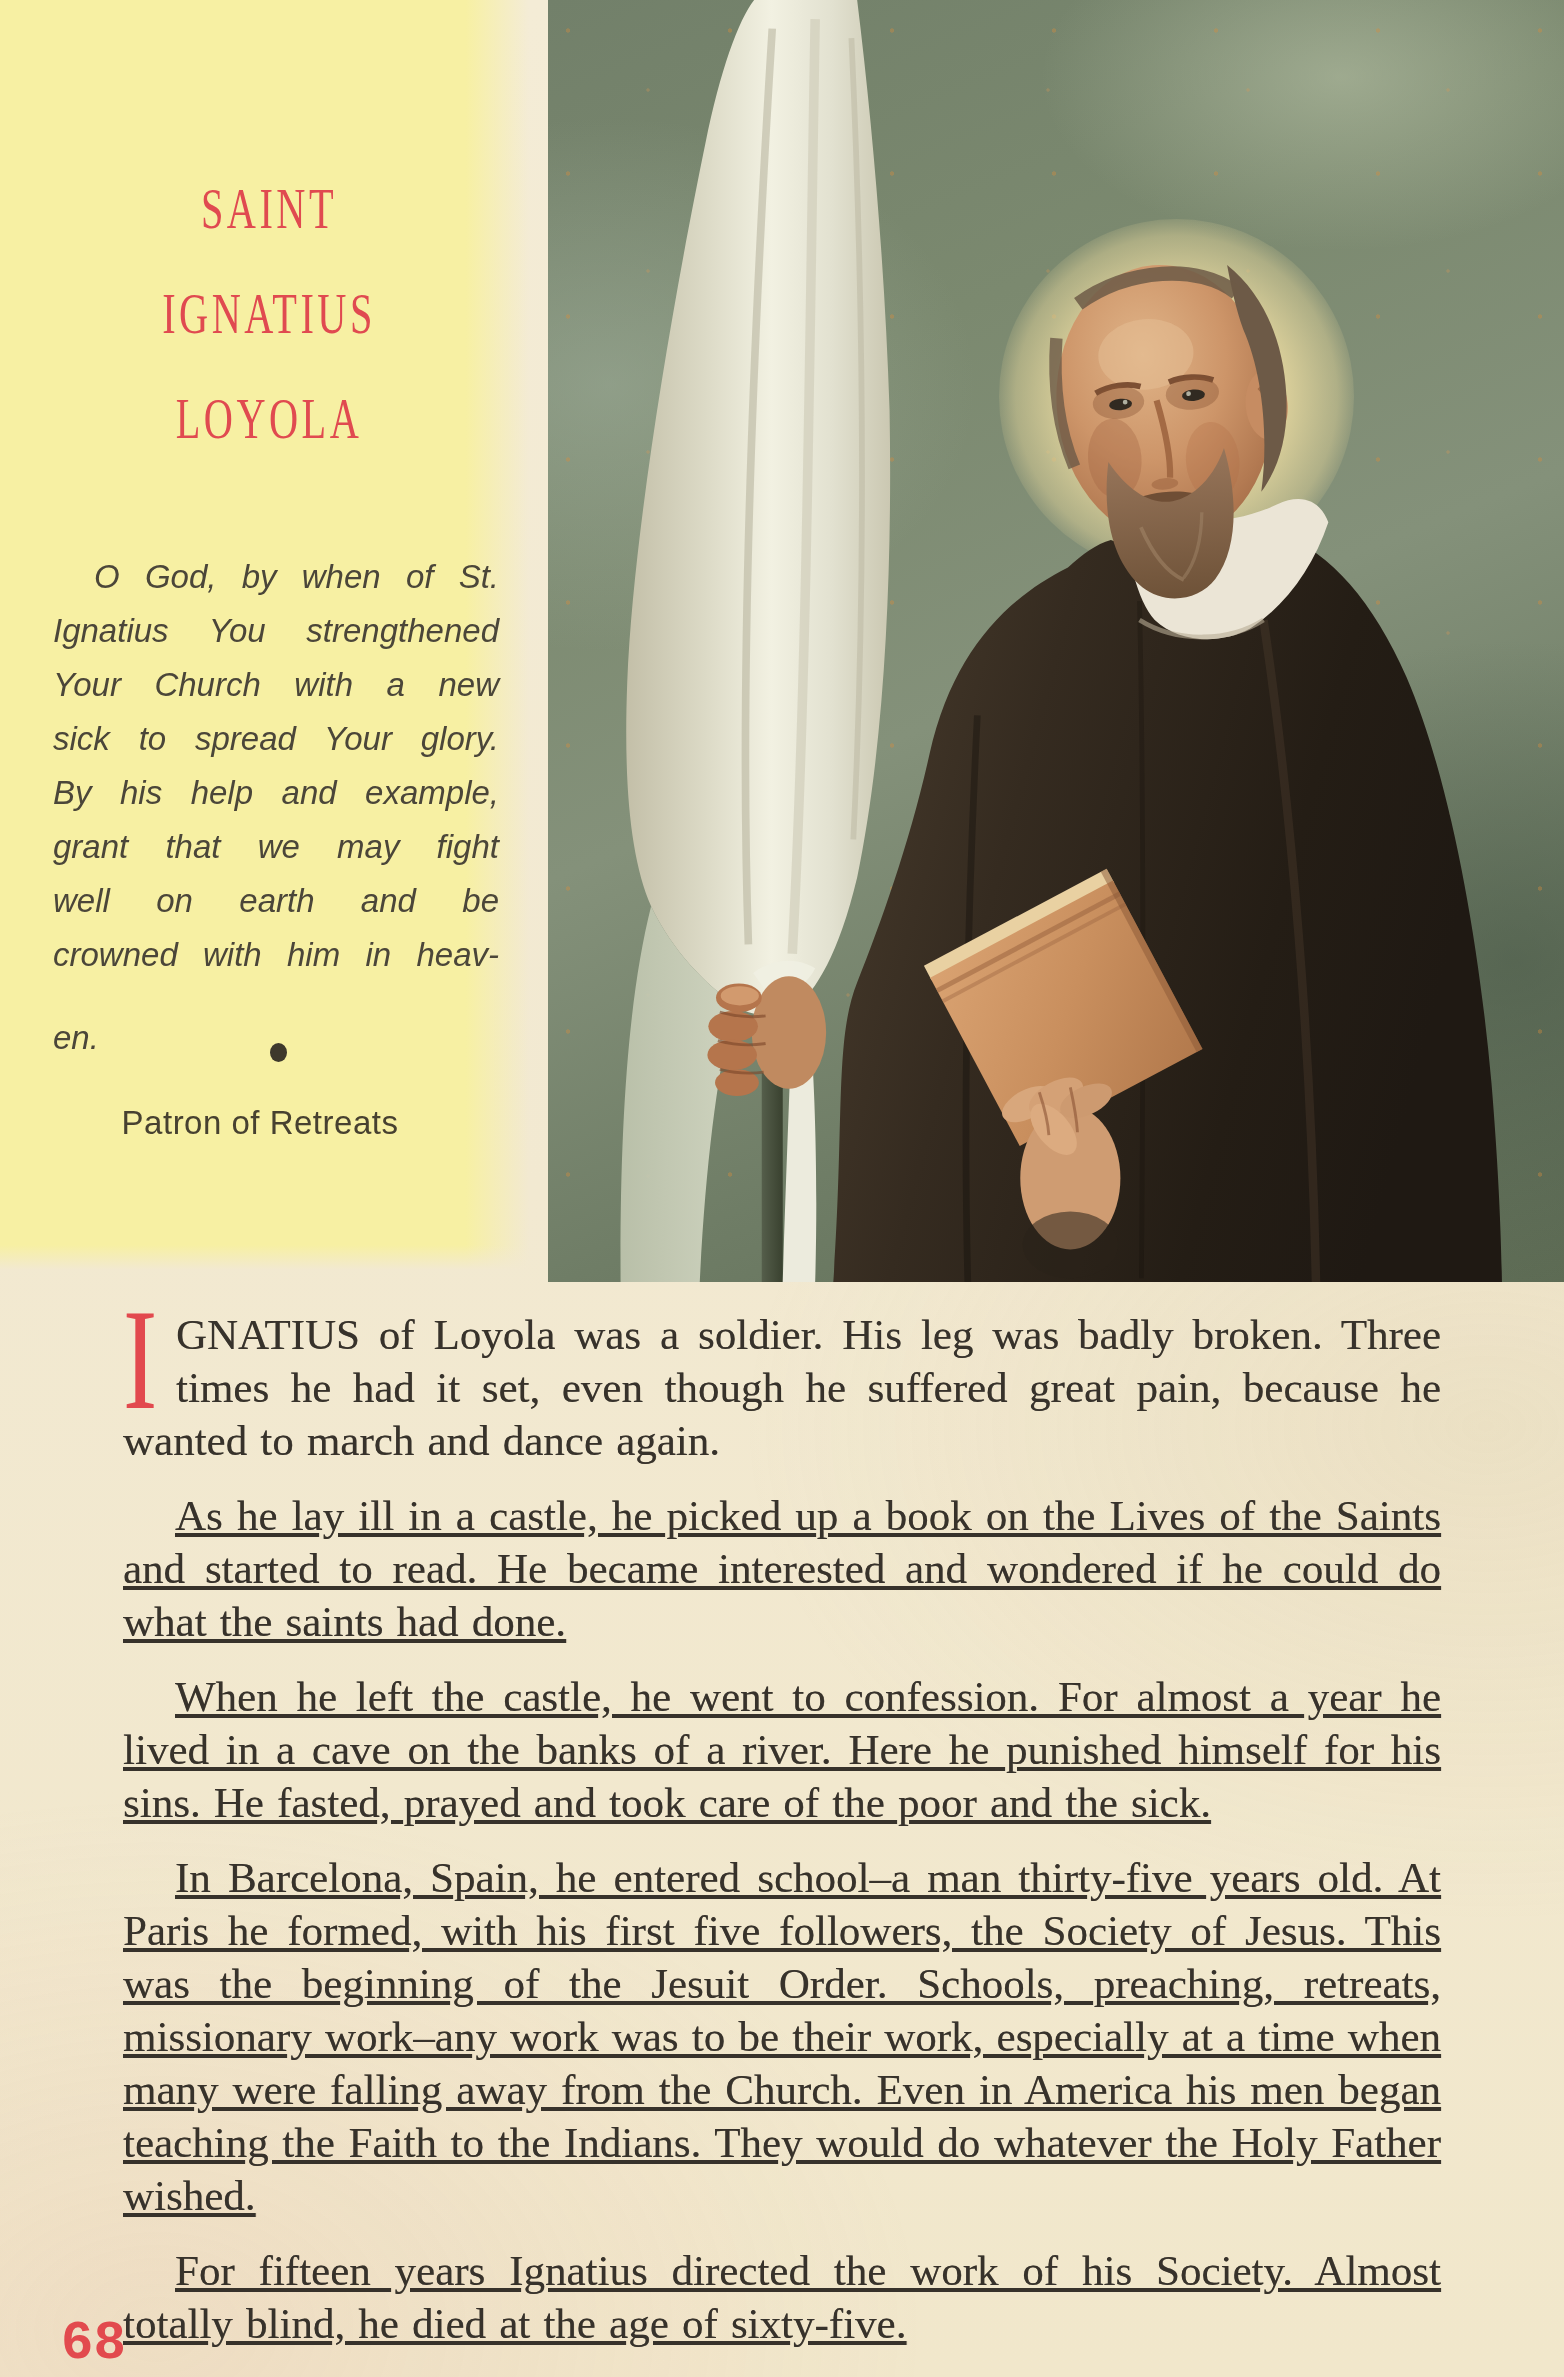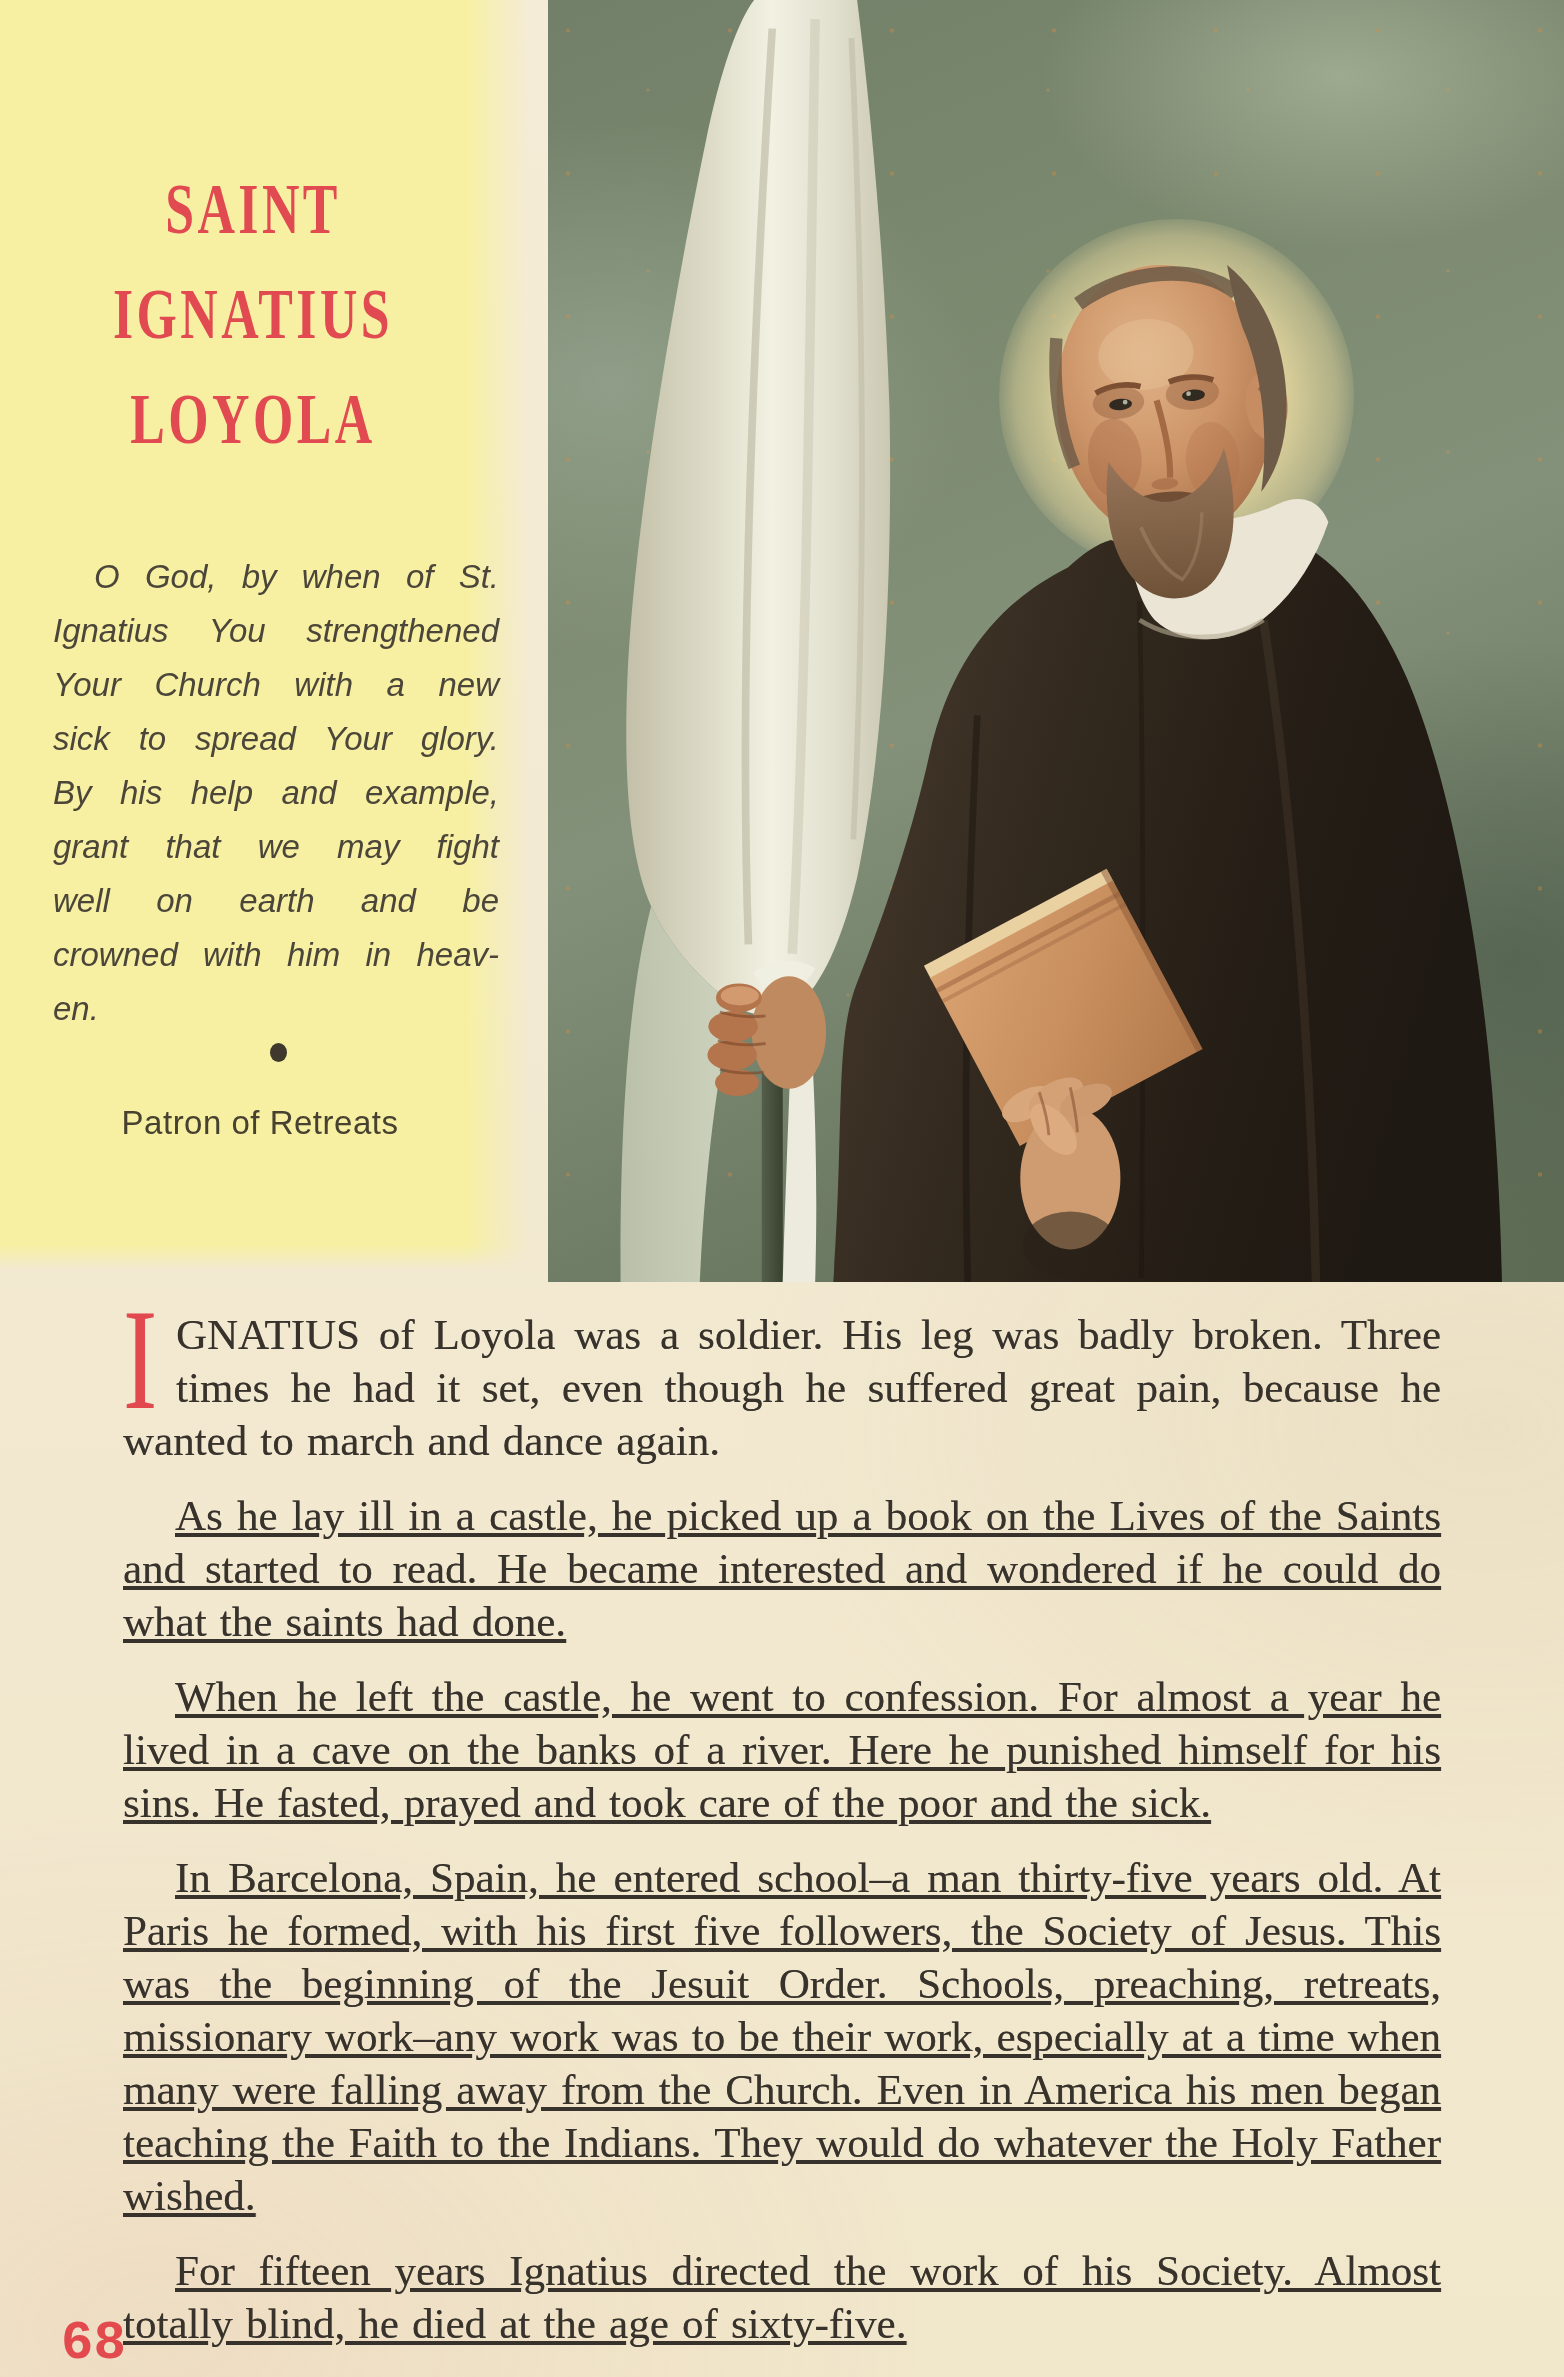--- a/index.html
+++ b/index.html
@@ -12,28 +12,28 @@
       linear-gradient(180deg,#f4ecd6 0%,#f2e9d1 50%,#f1e7cb 100%);
   }
   
   .panel{
     position:absolute;left:0;top:0;width:529px;height:1270px;
     background:linear-gradient(90deg,#f7f0a3 0%,#f7f0a3 88%,rgba(247,240,163,0) 100%);
   }
   .panel::after{content:"";position:absolute;left:0;right:0;bottom:0;height:25px;
     background:linear-gradient(180deg,rgba(242,233,208,0),#f2e9d1);}
   .title{position:absolute;top:157px;left:0;width:506px;text-align:center;
-    color:#e04a50;font-weight:bold;font-size:72px;line-height:105px;}
+    color:#e04a50;font-weight:normal;font-size:56px;line-height:105px;padding-left:16px;}
   .title .tline{transform:scaleX(.72);transform-origin:50% 50%;letter-spacing:4.8px;white-space:nowrap;}
   .prayer{position:absolute;left:53px;top:550px;width:446px;
     font-family:"Liberation Sans",sans-serif;font-style:italic;
     font-size:33px;line-height:54px;color:#4b4639;}
   .pline{text-align:justify;text-align-last:justify;white-space:nowrap;}
   .pline.first{padding-left:41px;}
-  .pline.last{text-align:center;text-align-last:left;}
+  .pline.last{text-align:center;text-align-last:left;margin-top:29px;}
   .bullet-dot{position:absolute;left:270px;top:1043px;width:17px;height:19px;border-radius:50%;
     background:#3e392c;}
   .patron{position:absolute;left:0;top:1068px;width:520px;text-align:center;
     font-family:"Liberation Sans",sans-serif;font-size:33px;color:#474130;letter-spacing:0.5px;margin-top:36px;}
   
   .painting{
     position:absolute;left:548px;top:0;width:1017px;height:1282px;overflow:hidden;
     background:
       radial-gradient(circle 2.4px at 20px 30.5px, rgba(214,140,60,.38) 0 1.9px, transparent 2.4px),
       radial-gradient(circle 1.9px at 100px 90px, rgba(222,152,84,.30) 0 1.4px, transparent 1.9px),

